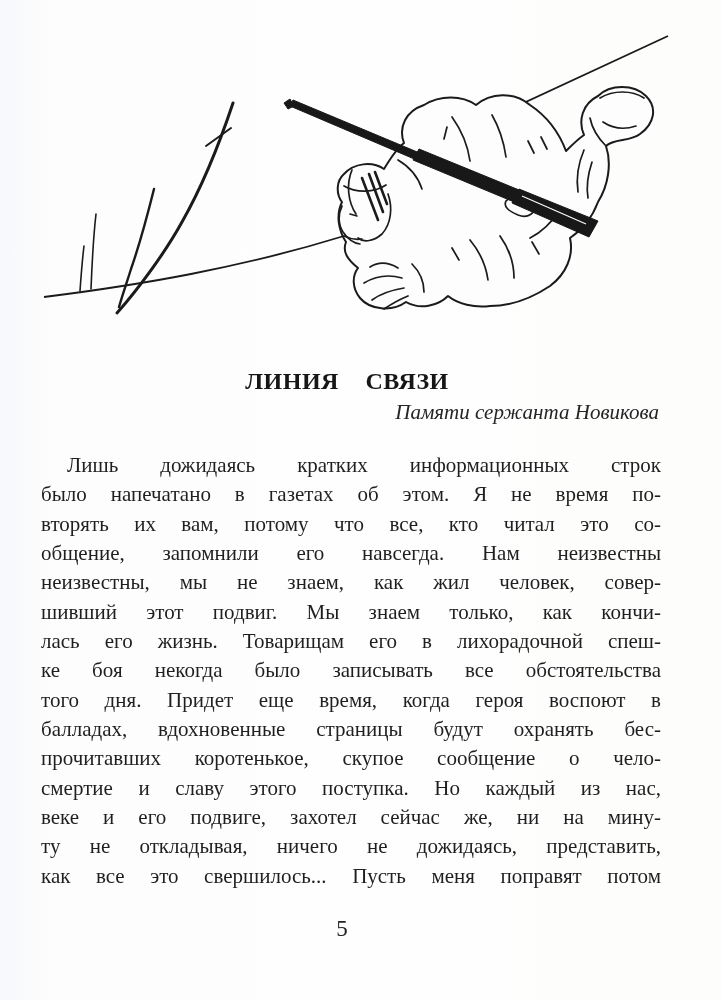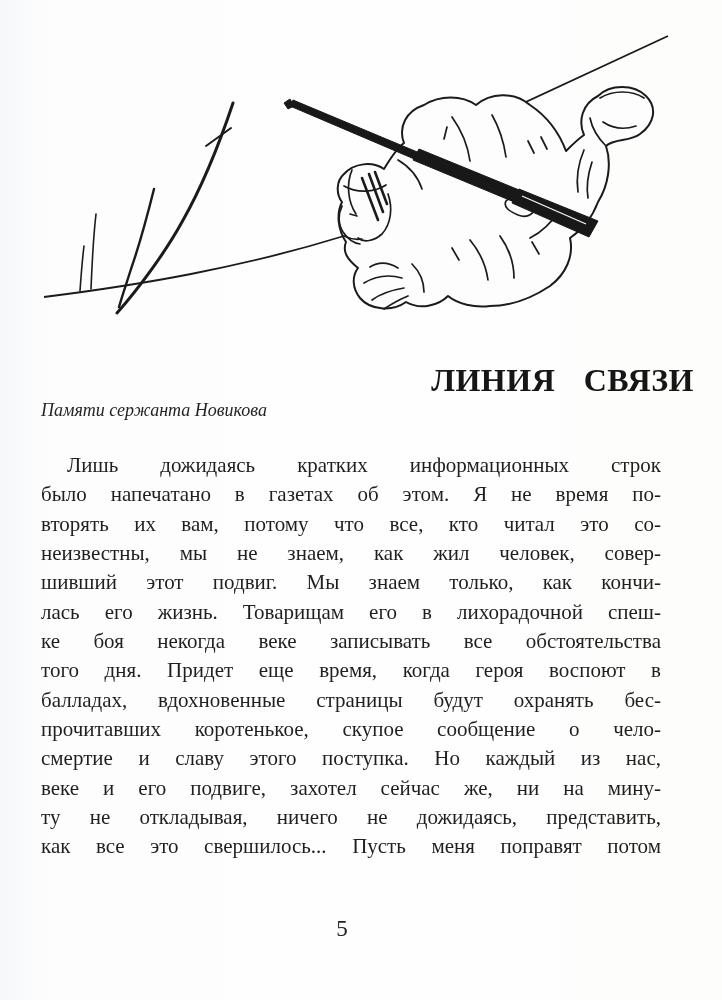--- a/index.html
+++ b/index.html
@@ -12,37 +12,38 @@
     color: #1f1f1f;
     overflow: hidden;
   }
   .illustration {
     position: absolute;
     top: 0; left: 0;
     width: 722px; height: 340px;
   }
   .title {
     position: absolute;
-    top: 341px;
+    top: 352px;
     left: 0;
     width: 694px;
-    text-align: right;
-    font-size: 32px;
+    text-align: center;
+    font-size: 24px;
     font-weight: 700;
     letter-spacing: 0.5px;
     word-spacing: 20px;
     color: #161616;
   }
   .dedication {
     position: absolute;
     top: 400px;
     left: 41px;
     width: 618px;
+    text-align: right;
     font-style: italic;
-    font-size: 18px;
+    font-size: 21px;
     color: #242424;
   }
   .paragraph {
     position: absolute;
     top: 451px;
     left: 41px;
     width: 620px;
     font-size: 21px;
     line-height: 29.35px;
   }
@@ -143,24 +144,25 @@
   </svg>
 
   <h1 class="title">ЛИНИЯ СВЯЗИ</h1>
 
   <div class="dedication">Памяти сержанта Новикова</div>
 
   <div class="paragraph">
       <div class="line first">Лишь дожидаясь кратких информационных строк</div>
       <div class="line">было напечатано в газетах об этом. Я не время по-</div>
       <div class="line">вторять их вам, потому что все, кто читал это со-</div>
+      <div class="line">общение, запомнили его навсегда. Нам неизвестны</div>
       <div class="line">неизвестны, мы не знаем, как жил человек, совер-</div>
       <div class="line">шивший этот подвиг. Мы знаем только, как кончи-</div>
       <div class="line">лась его жизнь. Товарищам его в лихорадочной спеш-</div>
-      <div class="line">ке боя некогда веке записывать все обстоятельства</div>
+      <div class="line">ке боя некогда было записывать все обстоятельства</div>
       <div class="line">того дня. Придет еще время, когда героя воспоют в</div>
       <div class="line">балладах, вдохновенные страницы будут охранять бес-</div>
       <div class="line">прочитавших коротенькое, скупое сообщение о чело-</div>
       <div class="line">смертие и славу этого поступка. Но каждый из нас,</div>
       <div class="line">веке и его подвиге, захотел сейчас же, ни на мину-</div>
       <div class="line">ту не откладывая, ничего не дожидаясь, представить,</div>
       <div class="line">как все это свершилось... Пусть меня поправят потом</div>
     </div>
 
   <div class="page-number">5</div>

